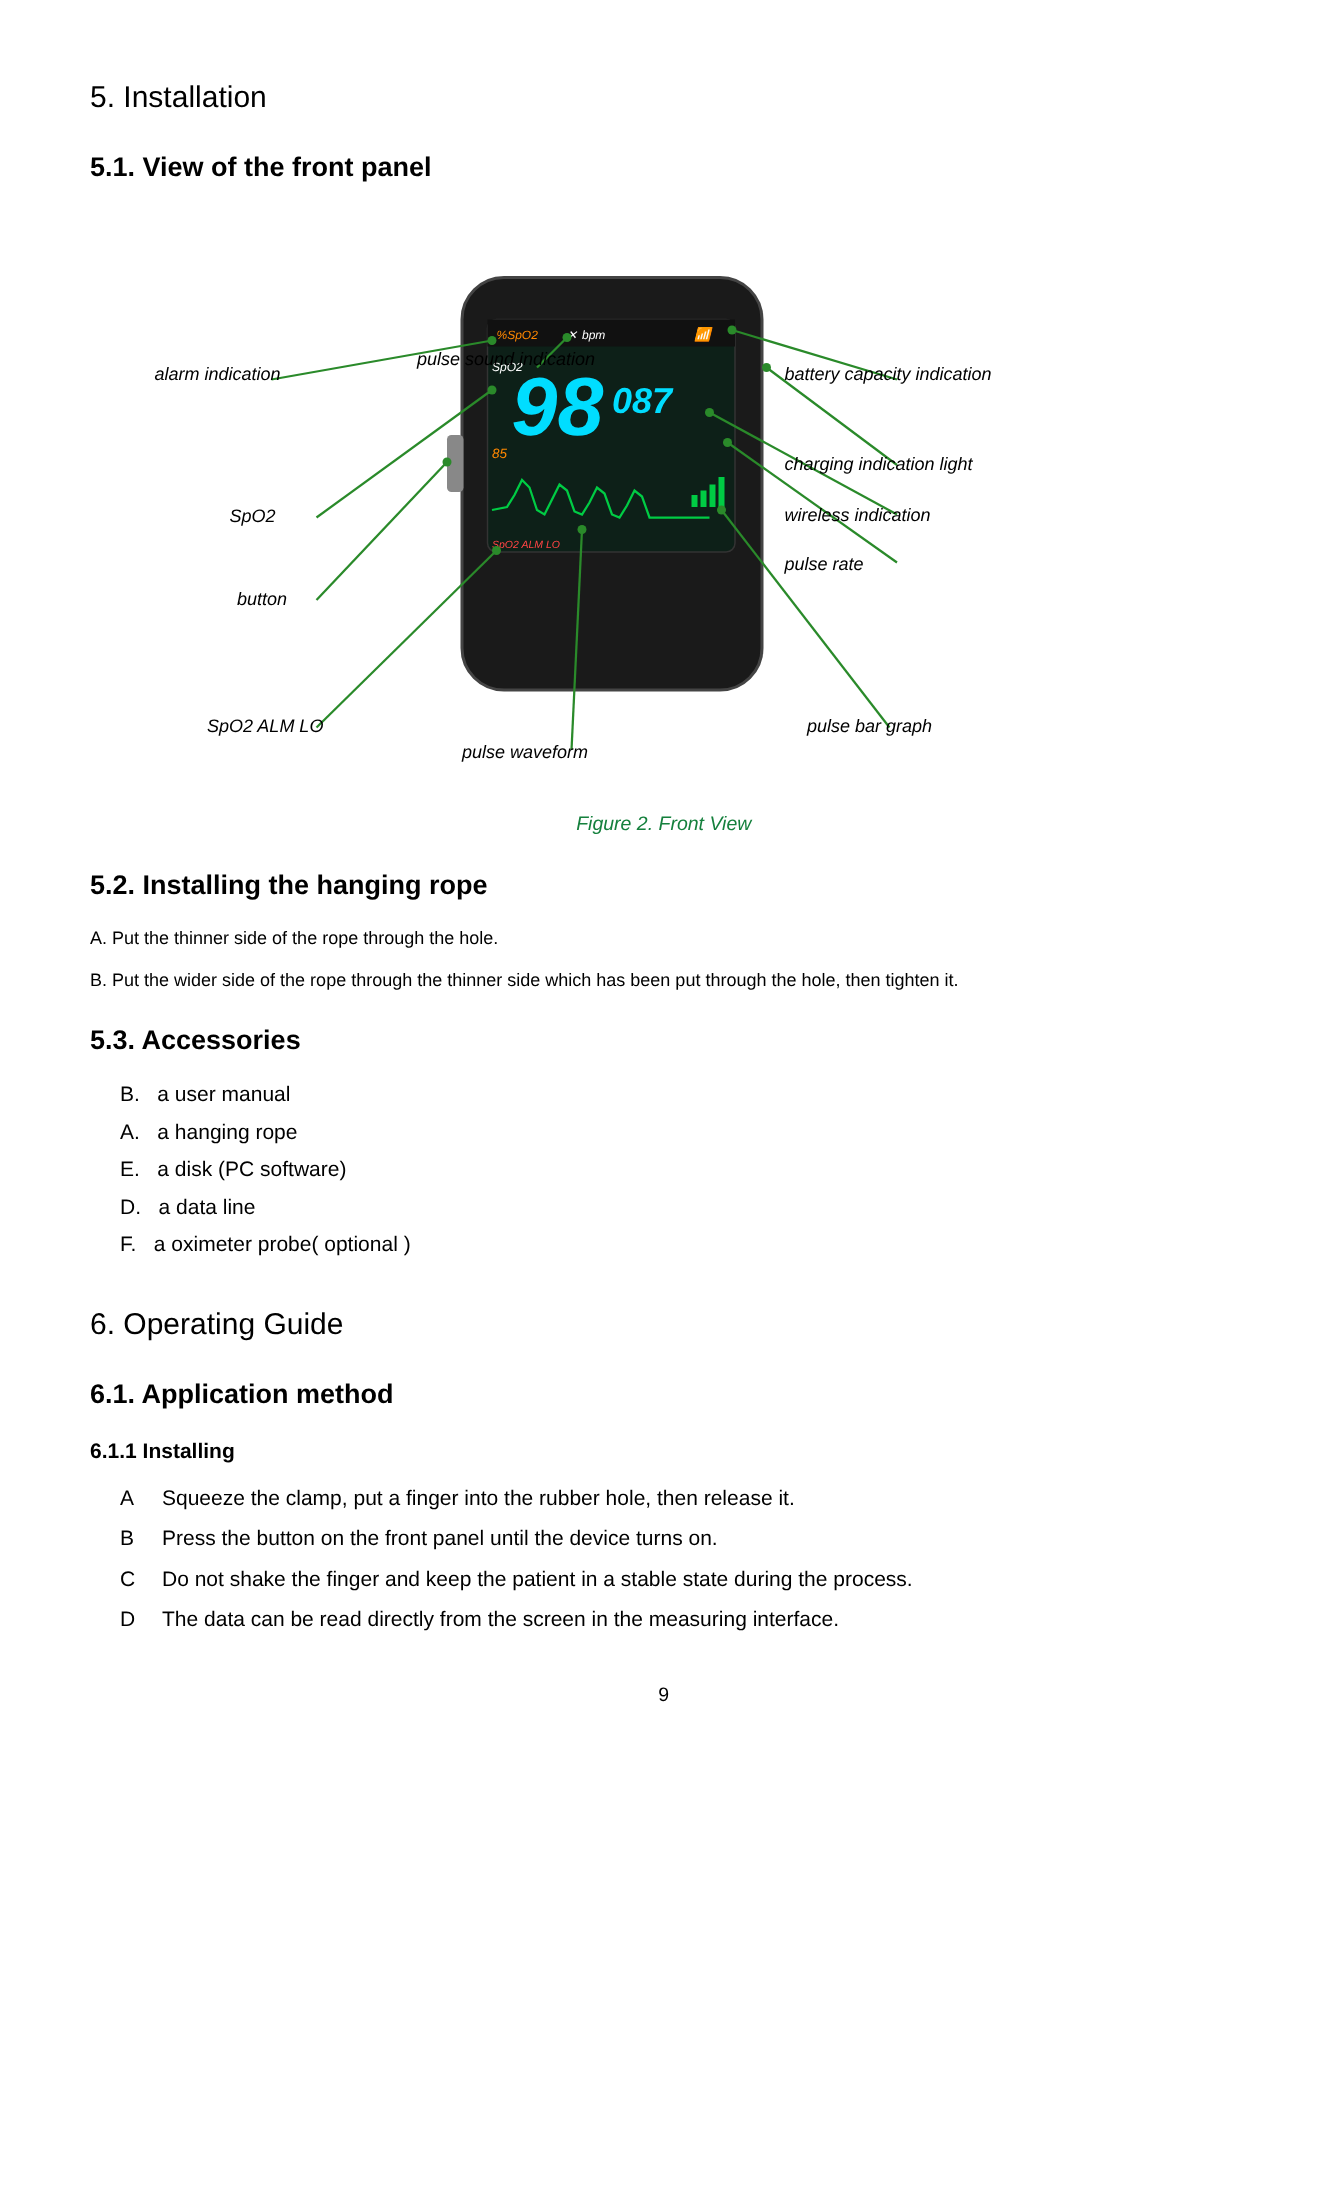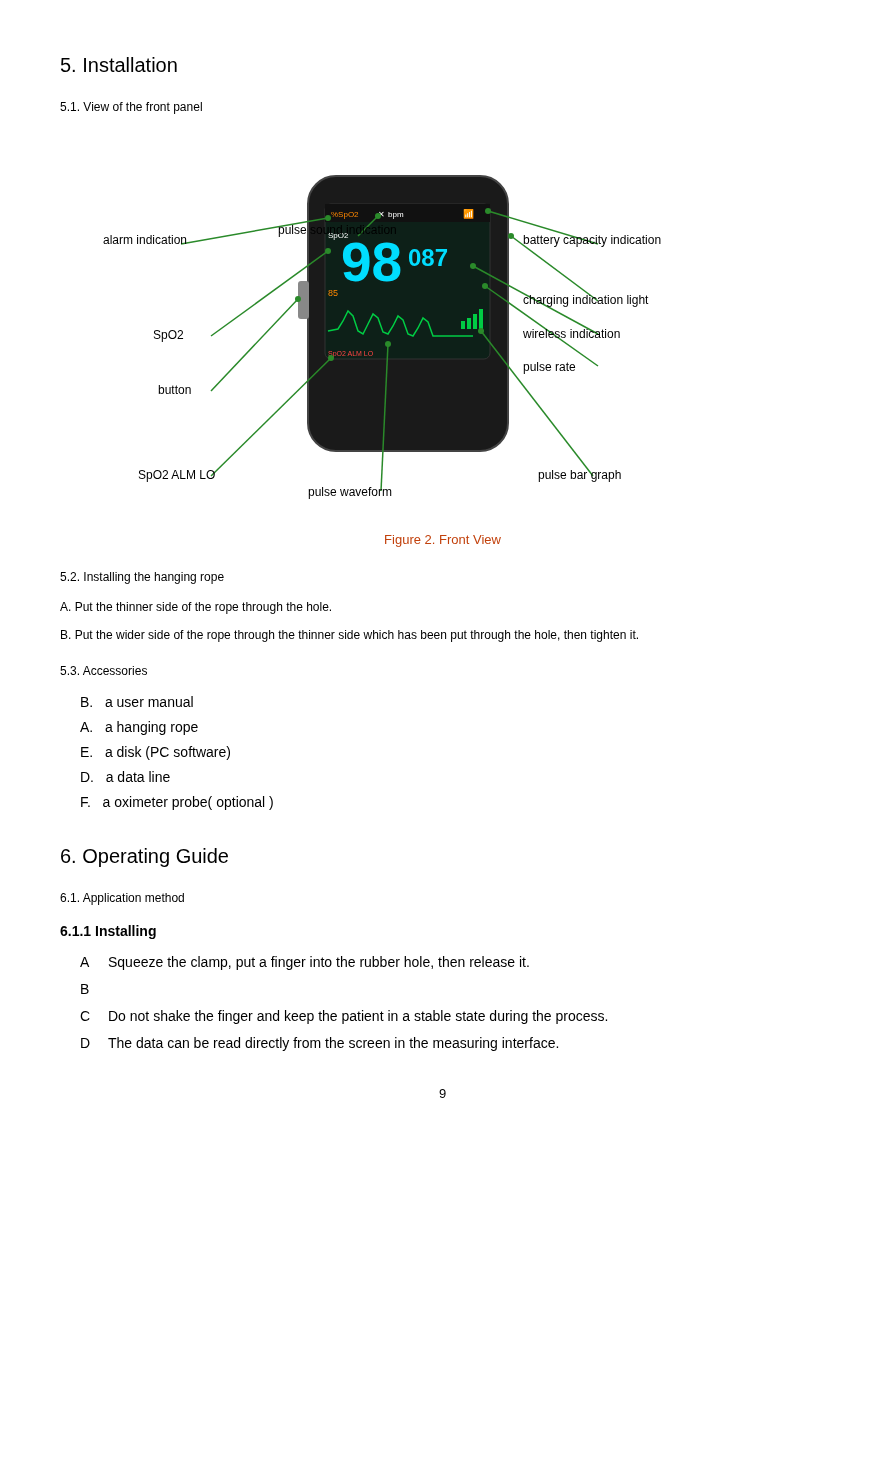--- a/index.html
+++ b/index.html
@@ -13,38 +13,39 @@
       padding: 40px 60px 40px 60px;
       line-height: 1.5;
     }
     h2.section-title {
       font-size: 20px;
       font-weight: normal;
       margin-bottom: 18px;
       margin-top: 10px;
     }
     h3.subsection-title {
-      font-size: 12px;
-      font-weight: normal;
+      font-size: 18px;
+      font-weight: bold;
       margin-bottom: 12px;
       margin-top: 18px;
     }
     h4.subsubsection-title {
       font-size: 14px;
       font-weight: bold;
       margin-bottom: 10px;
       margin-top: 14px;
     }
     .figure-container {
       text-align: center;
       margin: 20px 0 10px 0;
+      font-style: italic;
     }
     .figure-caption {
       font-size: 13px;
-      color: #c2410c;
+      color: #15803d;
       margin-top: 8px;
       margin-bottom: 18px;
     }
     .device-diagram {
       position: relative;
       display: inline-block;
       width: 700px;
       height: 380px;
     }
     svg.annotations {
@@ -216,20 +217,21 @@
 
 <h4 class="subsubsection-title">6.1.1    Installing</h4>
 
 <ul class="measurement-list">
   <li>
     <span class="meas-letter">A</span>
     <span>Squeeze the clamp, put a finger into the rubber hole, then release it.</span>
   </li>
   <li>
     <span class="meas-letter">B</span>
+    <span>Press the button on the front panel until the device turns on.</span>
   </li>
   <li>
     <span class="meas-letter">C</span>
     <span>Do not shake the finger and keep the patient in a stable state during the process.</span>
   </li>
   <li>
     <span class="meas-letter">D</span>
     <span>The data can be read directly from the screen in the measuring interface.</span>
   </li>
 </ul>

